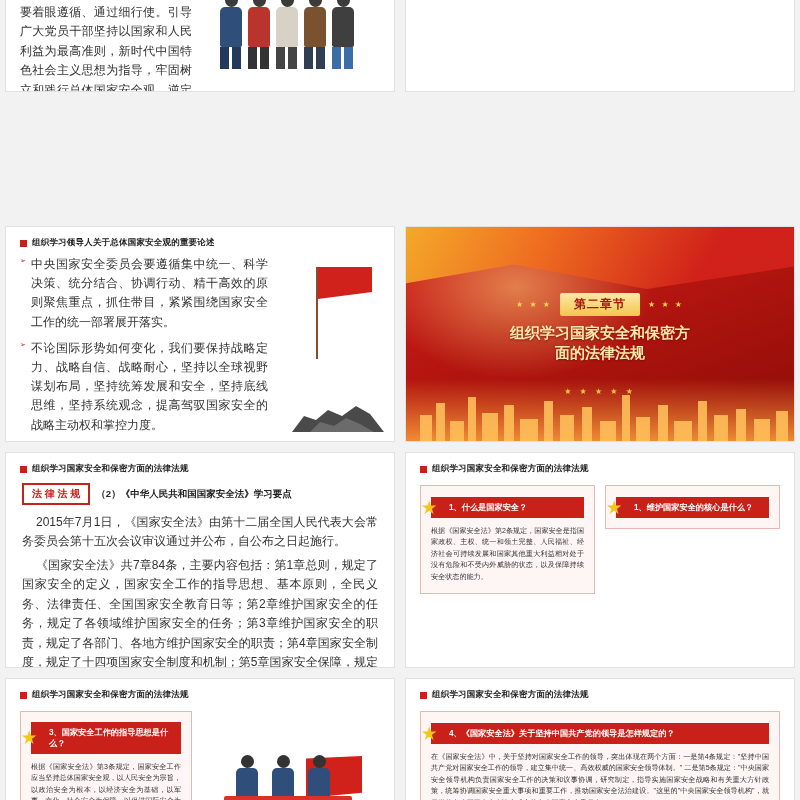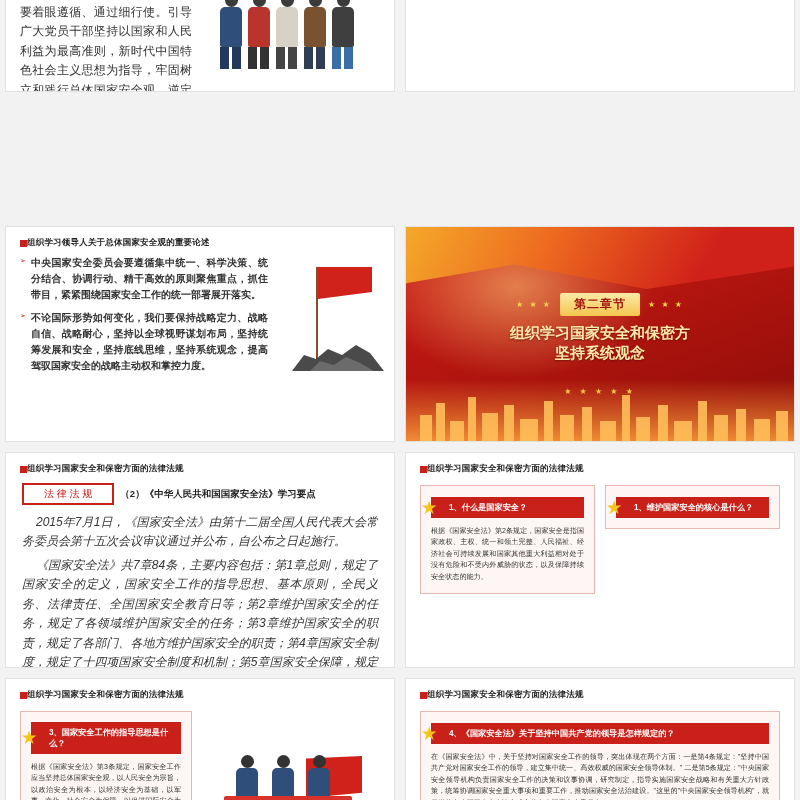--- a/index.html
+++ b/index.html
@@ -28,20 +28,21 @@
     background: #ffffff;
     border: 1px solid #e2e2e2;
     position: relative;
     overflow: hidden;
     box-sizing: border-box;
   }
   
   .sl-head {
     display: flex;
     align-items: center;
+    gap: 5px;
     padding: 10px 14px 0 14px;
   }
   .sl-head .sq {
     width: 7px;
     height: 7px;
     background: #c9201a;
     display: inline-block;
     flex: 0 0 auto;
   }
   .sl-head .ttl {
@@ -79,21 +80,21 @@
     background: #fff;
   }
   .s2 .rightcol { flex: 1; padding: 6px 14px 0 10px; box-sizing: border-box;}
 
   
   .bullets { padding: 6px 14px 0 14px; }
   .bullet {
     display: flex; gap: 5px; margin-bottom: 7px;
   }
   .bullet .arw { color: #c9201a; font-size: 7px; line-height: 1.6; flex: 0 0 auto;}
-  .bullet .btxt { font-size: 10px; line-height: 1.6; color: #333; text-align: justify; font-weight: bold;}
+  .bullet .btxt { font-size: 12px; line-height: 1.6; color: #333; text-align: justify;}
   .s3 .cols { display: flex; }
   .s3 .flagart { width: 112px; position: relative; flex: 0 0 auto; }
   .flagpole { position: absolute; left: 34px; top: 18px; width: 2px; height: 92px; background: #8a4b2a;}
   .flagcloth { position: absolute; left: 36px; top: 18px; width: 54px; height: 32px; background: #d0211b; clip-path: polygon(0 0, 100% 0, 100% 78%, 0 100%);}
   .monument { position: absolute; left: 8px; bottom: 8px; width: 96px; height: 48px; }
 
   
   .cover {
     background: linear-gradient(160deg,#d41f1b 0%, #b3150f 45%, #8c0c08 100%);
     position: relative; overflow: hidden;
@@ -130,25 +131,25 @@
   }
   .cover .city {
     position: absolute; bottom: 0; left: 0; width: 100%; height: 62px;
     background: linear-gradient(180deg, rgba(255,170,70,.0), rgba(255,160,60,.85));
   }
   .cover .bld { position: absolute; bottom: 0; background: rgba(255,190,90,.9); }
 
   
   .lawtag {
     display: inline-block; border: 2px solid #c9201a; color: #c9201a;
-    font-weight: normal; font-size: 10px; padding: 2px 20px; margin-right: 6px;
+    font-weight: bold; font-size: 10px; padding: 2px 8px; margin-right: 6px;
   }
   .lawline { padding: 8px 16px 0 16px; display: flex; align-items: center; }
   .lawline .lt { font-size: 9.5px; color: #222; font-weight: bold;}
-  .lawbody { padding: 8px 16px 0 16px; font-style: italic; }
+  .lawbody { padding: 8px 16px 0 16px; }
 
   
   .qwrap { padding: 10px 14px 0 14px; }
   .qcard {
     border: 1px solid #e7b7b4; background: #fdf6f5; position: relative;
     padding: 10px 10px 10px 10px; box-sizing: border-box;
   }
   .qhead {
     background: #c9201a; color: #fff; font-size: 8.2px; font-weight: bold;
     padding: 5px 8px 5px 18px; position: relative; display: inline-block;
@@ -258,21 +259,21 @@
     <div class="slide cover">
       <div class="glow"></div>
       <div class="ribbon"></div>
       <div class="chapbar">
         <span class="stars">★ ★ ★</span>
         <span class="chapbox">第二章节</span>
         <span class="stars">★ ★ ★</span>
       </div>
       <div class="chaptitle">
         <div>组织学习国家安全和保密方</div>
-        <div>坚持系统观念</div>
+        <div>面的法律法规</div>
       </div>
       <div class="subrule">★ ★ ★ ★ ★</div>
       <div class="city">
         <div class="bld" style="left:14px;width:12px;height:26px"></div>
         <div class="bld" style="left:30px;width:9px;height:38px"></div>
         <div class="bld" style="left:44px;width:14px;height:20px"></div>
         <div class="bld" style="left:62px;width:8px;height:44px"></div>
         <div class="bld" style="left:76px;width:16px;height:28px"></div>
         <div class="bld" style="left:98px;width:10px;height:36px"></div>
         <div class="bld" style="left:114px;width:18px;height:22px"></div>

